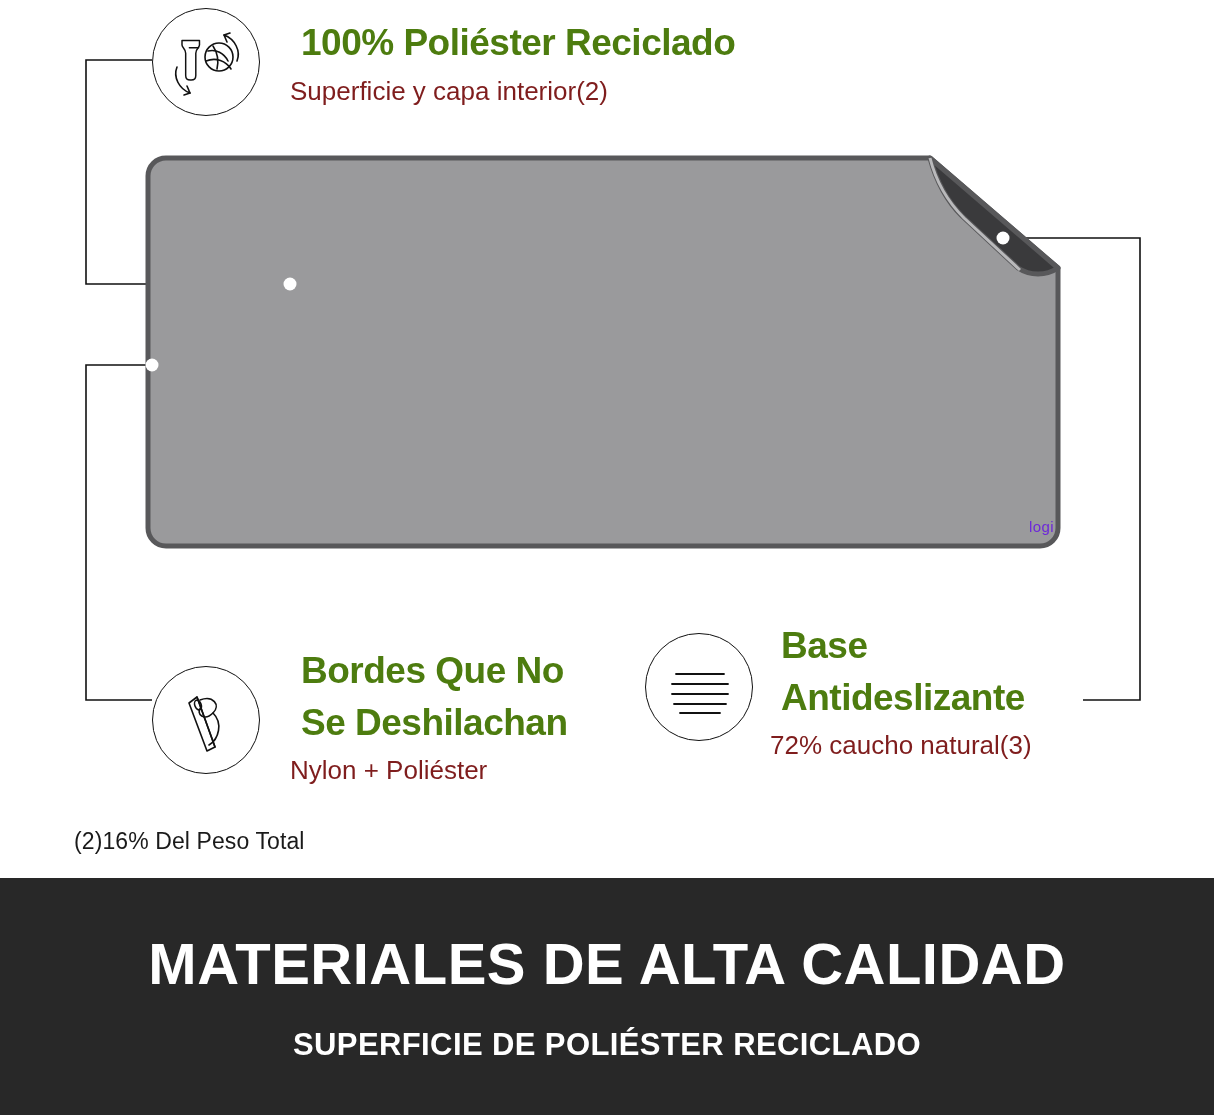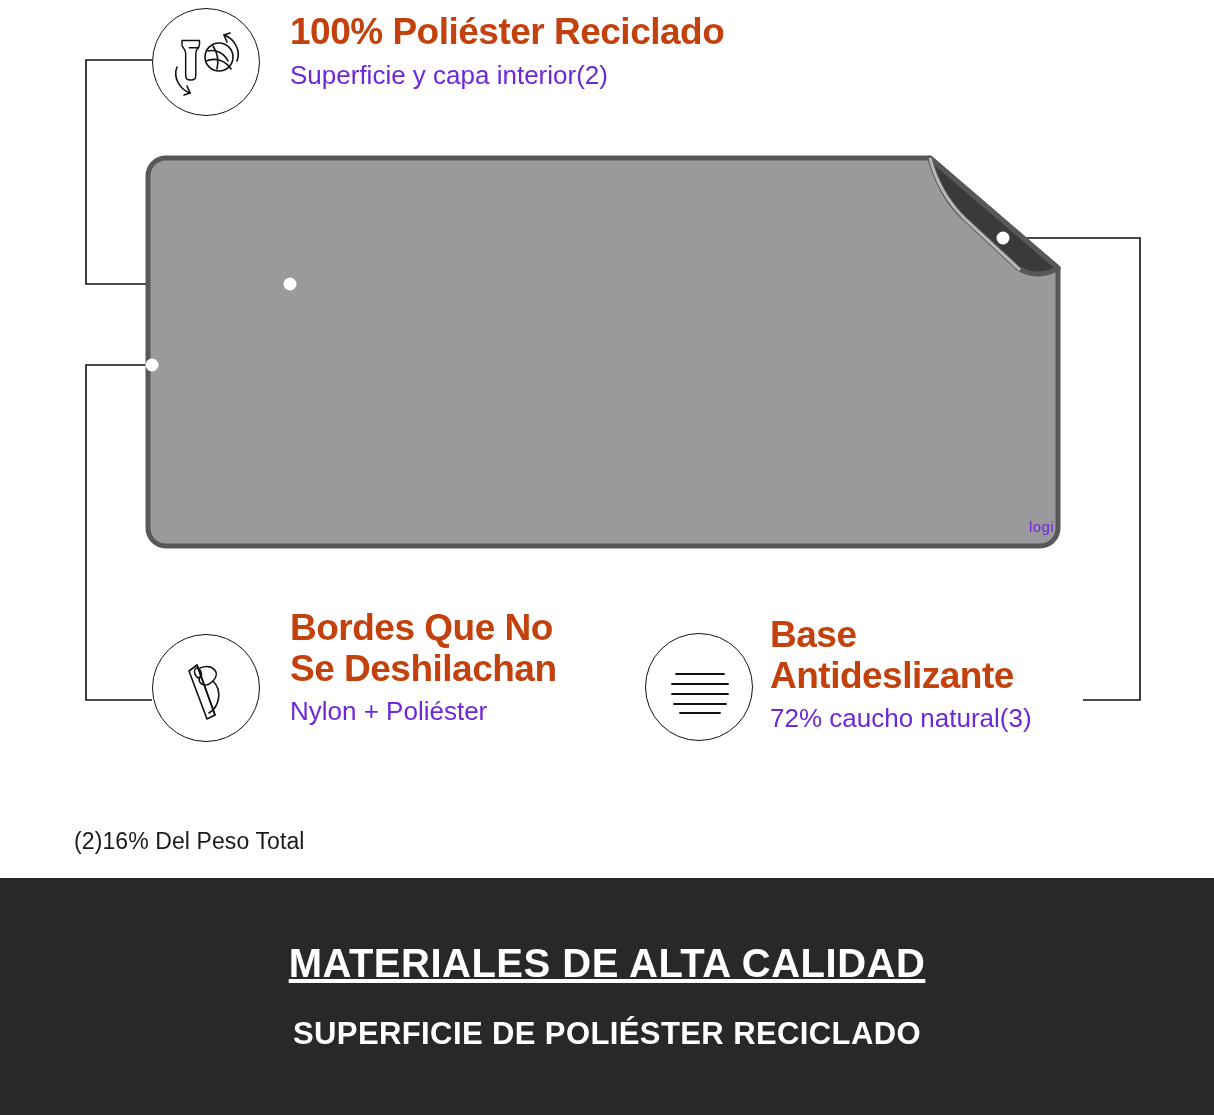--- a/index.html
+++ b/index.html
@@ -45,36 +45,36 @@
   .feat-top .text-block {
     position: absolute;
     left: 138px;
     top: 4px;
   }
   .feat-title {
     font-size: 37px;
     font-weight: 700;
     letter-spacing: -0.5px;
     line-height: 1.1;
-    margin: 0;
-    color: #c2410c;
+    margin: 11px;
+    color: #4d7c0f;
   }
   .feat-sub {
     font-size: 26px;
     font-weight: 400;
     line-height: 1.25;
     margin: 6px 0 0 0;
-    color: #6d28d9;
+    color: #7f1d1d;
   }
 
   
   .feat-edges {
     position: absolute;
     left: 152px;
-    top: 608px;
+    top: 640px;
     width: 480px;
     height: 160px;
   }
   .feat-edges .circle-icon { top: 26px; }
   .feat-edges .text-block {
     position: absolute;
     left: 138px;
     top: 0px;
     width: 345px;
   }
@@ -113,26 +113,25 @@
     width: 1214px;
     height: 237px;
     background: #282828;
     color: #ffffff;
     display: flex;
     flex-direction: column;
     align-items: center;
     justify-content: center;
   }
   .banner-title {
-    font-size: 40px;
+    font-size: 58px;
     font-weight: 700;
     letter-spacing: 0.5px;
     margin: 0;
     text-align: center;
-    text-decoration: underline;
   }
   .banner-sub {
     font-size: 31px;
     font-weight: 700;
     letter-spacing: 0.4px;
     margin: 30px 0 0 0;
     text-align: center;
   }
 
   

